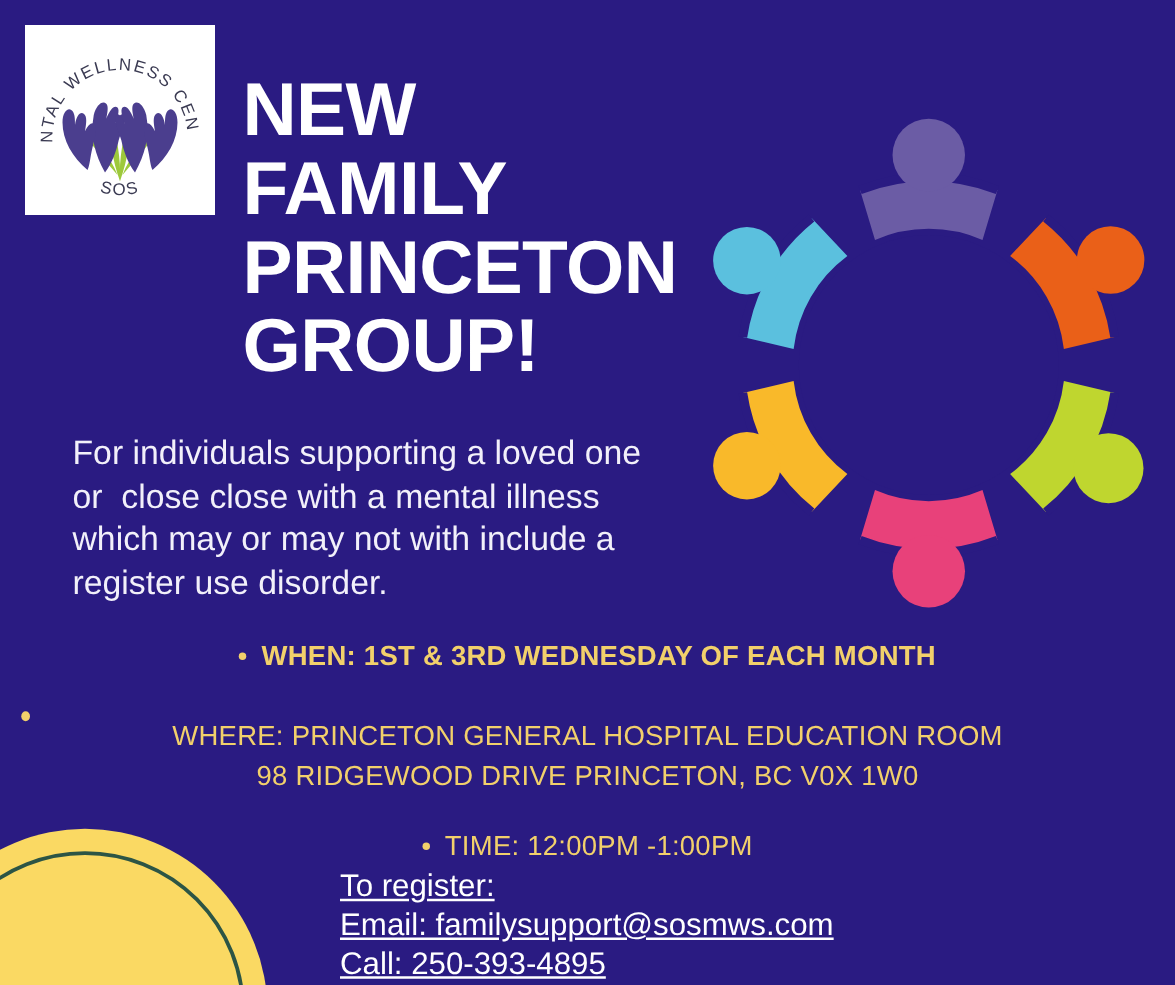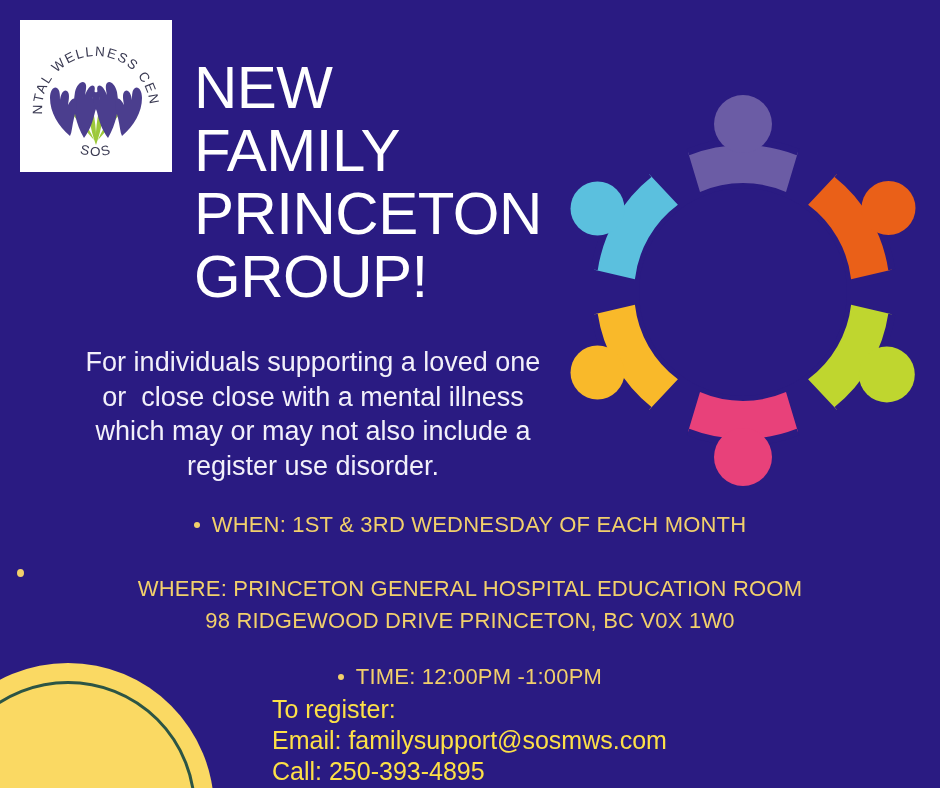--- a/index.html
+++ b/index.html
@@ -54,61 +54,61 @@
 
   
   .headline {
     position: absolute;
     left: 194px;
     top: 16px;
     width: 400px;
     z-index: 5;
     color: #FFFFFF;
     font-family: "Liberation Sans", sans-serif;
-    font-weight: normal;
+    font-weight: bold;
     font-size: 60px;
     line-height: 63px;
     letter-spacing: -0.5px;
     text-transform: uppercase;
   }
   .headline .hl-line { display: block; white-space: nowrap; }
 
   
   .desc {
     position: absolute;
     left: 58px;
     top: 345px;
     width: 510px;
     z-index: 5;
     color: #F2F0FA;
     font-size: 27px;
     line-height: 34.5px;
     font-weight: normal;
   }
-  .desc .d-line { display: block; white-space: pre; text-align: center; }
+  .desc .d-line { display: block; white-space: pre; }
 
   
   .details {
     position: absolute;
     left: 0;
     top: 512px;
     width: 940px;
     z-index: 5;
     color: #F2D06B;
     font-size: 22px;
     letter-spacing: 0.2px;
     text-transform: uppercase;
   }
   .det-row {
     position: relative;
     width: 940px;
     text-align: center;
     white-space: nowrap;
   }
-  .det-row.when   { margin-top: 0px; }
+  .det-row.when   { margin-top: 0px; font-weight: bold; }
   .det-row.where1 { margin-top: 38px; }
   .det-row.where2 { margin-top: 6px; text-align: center; }
   .det-row.time   { margin-top: 30px; }
 
   .bullet-inline {
     display: inline-block;
     width: 6px;
     height: 6px;
     border-radius: 50%;
     background: #F2D06B;
@@ -126,23 +126,24 @@
     background: #F2D06B;
     z-index: 6;
   }
 
   
   .register {
     position: absolute;
     left: 272px;
     top: 694px;
     z-index: 5;
-    color: #fde047;
+    color: #ffffff;
     font-size: 25px;
     line-height: 31px;
+    text-decoration: underline;
   }
   .register .r-line { display: block; white-space: nowrap; }
 
   
   .people-graphic {
     position: absolute;
     left: 558px;
     top: 82px;
     width: 370px;
     height: 412px;
@@ -241,21 +242,21 @@
         <circle cx="0" cy="165" r="29" fill="#E8417A"></circle>
         <circle cx="-145.5" cy="80.5" r="27" fill="#F9B92A"></circle>
         <circle cx="-145.5" cy="-83.5" r="27" fill="#5BC0DE"></circle>
       </g>
     </svg>
   </div>
 
   <div class="desc">
     <span class="d-line">For individuals supporting a loved one</span>
     <span class="d-line">or  close close with a mental illness</span>
-    <span class="d-line">which may or may not also include a</span>
+    <span class="d-line">which may or may not with include a</span>
     <span class="d-line">register use disorder.</span>
   </div>
 
   <div class="bullet-orphan"></div>
 
   <div class="details">
     <div class="det-row when">
       <span class="bullet-inline"></span><span>WHEN: 1ST &amp; 3RD WEDNESDAY OF EACH MONTH</span>
     </div>
     <div class="det-row where1">

